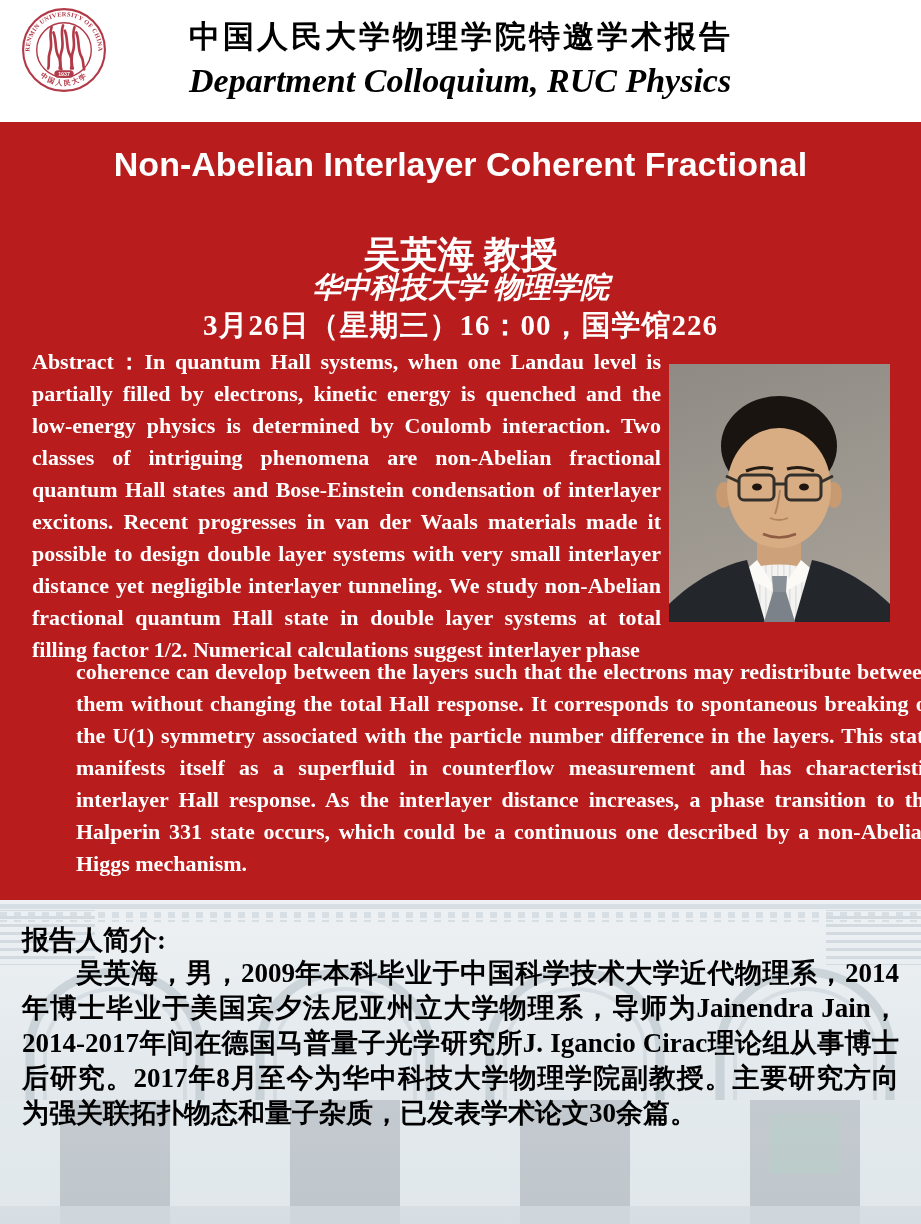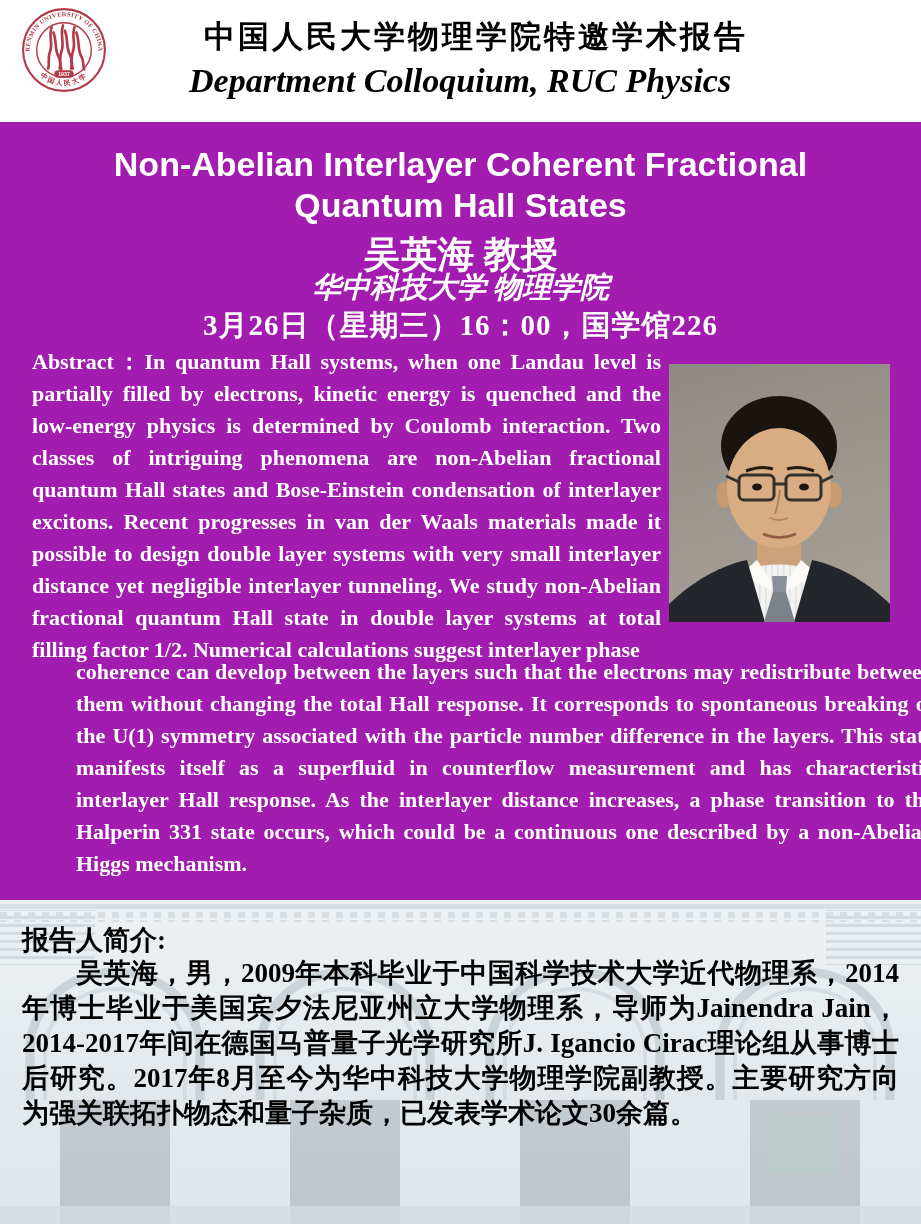--- a/index.html
+++ b/index.html
@@ -8,32 +8,32 @@
     position:relative; width:921px; height:1224px; overflow:hidden;
     background:#ffffff; font-family:"Liberation Serif", serif;
   }
 
   
   .header { position:absolute; top:0; left:0; width:921px; height:122px; background:#ffffff; }
   .logo { position:absolute; left:20px; top:6px; width:88px; height:104px; }
   .header-title-cn {
     position:absolute; left:189px; top:16px;
     font-family:"Liberation Sans", sans-serif; font-weight:bold;
-    font-size:31px; letter-spacing:3px; color:#000;margin-left:15px;
+    font-size:31px; letter-spacing:3px; color:#000;
   }
   .header-title-en {
     position:absolute; left:189px; top:62px;
     font-family:"Liberation Serif", serif; font-weight:bold; font-style:italic;
     font-size:34px; color:#000;
   }
 
   
   .main {
     position:absolute; top:122px; left:0; width:921px; height:778px;
-    background:#a21caf; color:#ffffff;
+    background:#b91c1c; color:#ffffff;
   }
   .talk-title {
     position:absolute; top:22px; left:0; width:100%;
     text-align:center; font-family:"Liberation Sans", sans-serif;
     font-weight:bold; font-size:34px; line-height:41px; color:#fff;
   }
   .speaker-line   { position:absolute; top:108px; left:0; width:100%; text-align:center; font-size:37px; font-weight:bold; }
   .affil-line     { position:absolute; top:146px; left:0; width:100%; text-align:center; font-size:29px; font-weight:bold;font-style:italic; }
   .datetime-line  { position:absolute; top:184px; left:0; width:100%; text-align:center; font-size:29px; font-weight:bold; letter-spacing:1px; }
 
@@ -100,21 +100,20 @@
         <text x="50" y="79.8" font-size="6" font-weight="bold" fill="#ffffff" text-anchor="middle" font-family="Liberation Sans, sans-serif">1937</text>
       </svg>
     </div>
     <div class="header-title-cn">中国人民大学物理学院特邀学术报告</div>
     <div class="header-title-en">Department Colloquium, RUC Physics</div>
   </div>
 
   <div class="main">
     <div class="talk-title">
       <div>Non-Abelian Interlayer Coherent Fractional</div>
-      <div>Quantum Hall States</div>
     </div>
     <div class="speaker-line">吴英海 教授</div>
     <div class="affil-line">华中科技大学 物理学院</div>
     <div class="datetime-line">3月26日（星期三）16：00，国学馆226</div>
 
     <p class="abstract-p1">Abstract：In quantum Hall systems, when one Landau level is partially filled by electrons, kinetic energy is quenched and the low-energy physics is determined by Coulomb interaction. Two classes of intriguing phenomena are non-Abelian fractional quantum Hall states and Bose-Einstein condensation of interlayer excitons. Recent progresses in van der Waals materials made it possible to design double layer systems with very small interlayer distance yet negligible interlayer tunneling. We study non-Abelian fractional quantum Hall state in double layer systems at total filling factor 1/2. Numerical calculations suggest interlayer phase</p>
     <p class="abstract-p2">coherence can develop between the layers such that the electrons may redistribute between them without changing the total Hall response. It corresponds to spontaneous breaking of the U(1) symmetry associated with the particle number difference in the layers. This state manifests itself as a superfluid in counterflow measurement and has characteristic interlayer Hall response. As the interlayer distance increases, a phase transition to the Halperin 331 state occurs, which could be a continuous one described by a non-Abelian Higgs mechanism.</p>
 
     <div class="speaker-photo">
       <svg viewBox="0 0 221 258" preserveAspectRatio="none">

